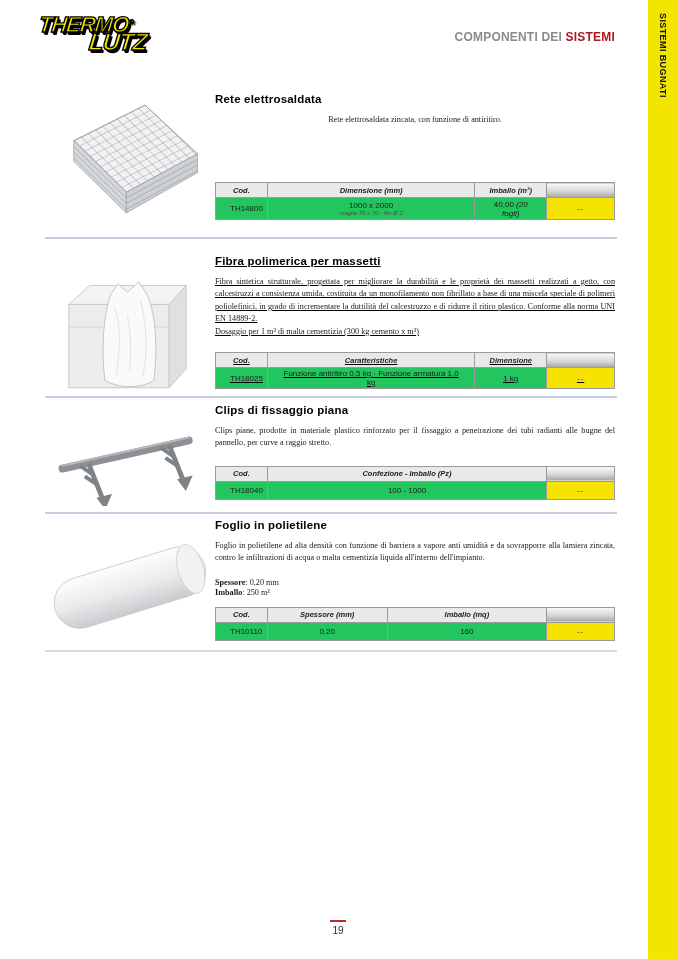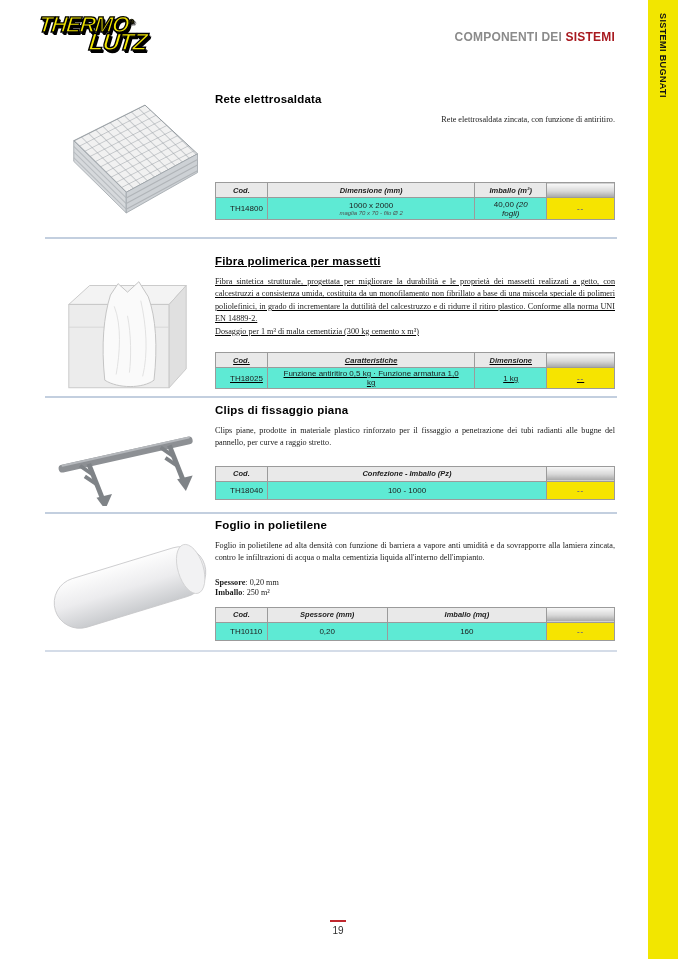--- a/index.html
+++ b/index.html
@@ -34,34 +34,34 @@
     letter-spacing:0.4px; white-space:nowrap;
   }
 
   
   .section { position:absolute; left:45px; width:572px; }
   .img-col { position:absolute; left:0; top:0; }
   .txt-col { margin-left:170px; width:400px; }
   .sec-title { font-size:11.5px; font-weight:bold; color:#000; letter-spacing:0.2px; }
   .desc { font-family:"Liberation Serif", serif; font-size:8.2px; line-height:12.4px;
           color:#1a1a1a; text-align:justify; margin-top:9px; }
-  .desc.single { text-align:right; }
+  .desc.single { text-align:center; }
   .dosage { font-family:"Liberation Serif", serif; font-size:8.2px; line-height:12.4px; color:#1a1a1a; }
   .specs { margin-top:13px; font-family:"Liberation Serif", serif; font-size:8.2px;
            line-height:10.5px; color:#1a1a1a; }
   .spec-label { font-weight:bold; }
 
   
   table.ptable { width:100%; border-collapse:collapse; table-layout:fixed; }
   .ptable th, .ptable td { border:1px solid #9b9b9b; text-align:center; vertical-align:middle;
                            padding:1px 14px; overflow:hidden; }
   .ptable th { background:#e9e9e9; font-size:7.5px; font-style:italic; font-weight:bold;
                color:#1c1c1c; height:15px; }
   .ptable th.th-grad { background:linear-gradient(#f9f9f9 0%, #d9d9d9 55%, #a6a6a6 100%); }
-  .ptable td { background:#5eead4; font-size:8px; color:#1c1c1c; height:18px; }
+  .ptable td { background:#22c55e; font-size:8px; color:#1c1c1c; height:18px; }
   .ptable td.tall { height:22px; }
   .cell-sub { display:block; font-size:6px; font-style:italic; color:#4d4d4d; line-height:6.5px; }
   .cell-note { font-style:italic;text-align:right; }
   td.cell-price { background:#f6e400; color:#737373; font-weight:bold; letter-spacing:1px; }
 
   
   .divider { position:absolute; left:45px; width:572px; height:2px; background:#c3cfdf; }
 
   
   .footer-line { position:absolute; left:330px; top:920px; width:16px; height:2px; background:#c0282e; }

